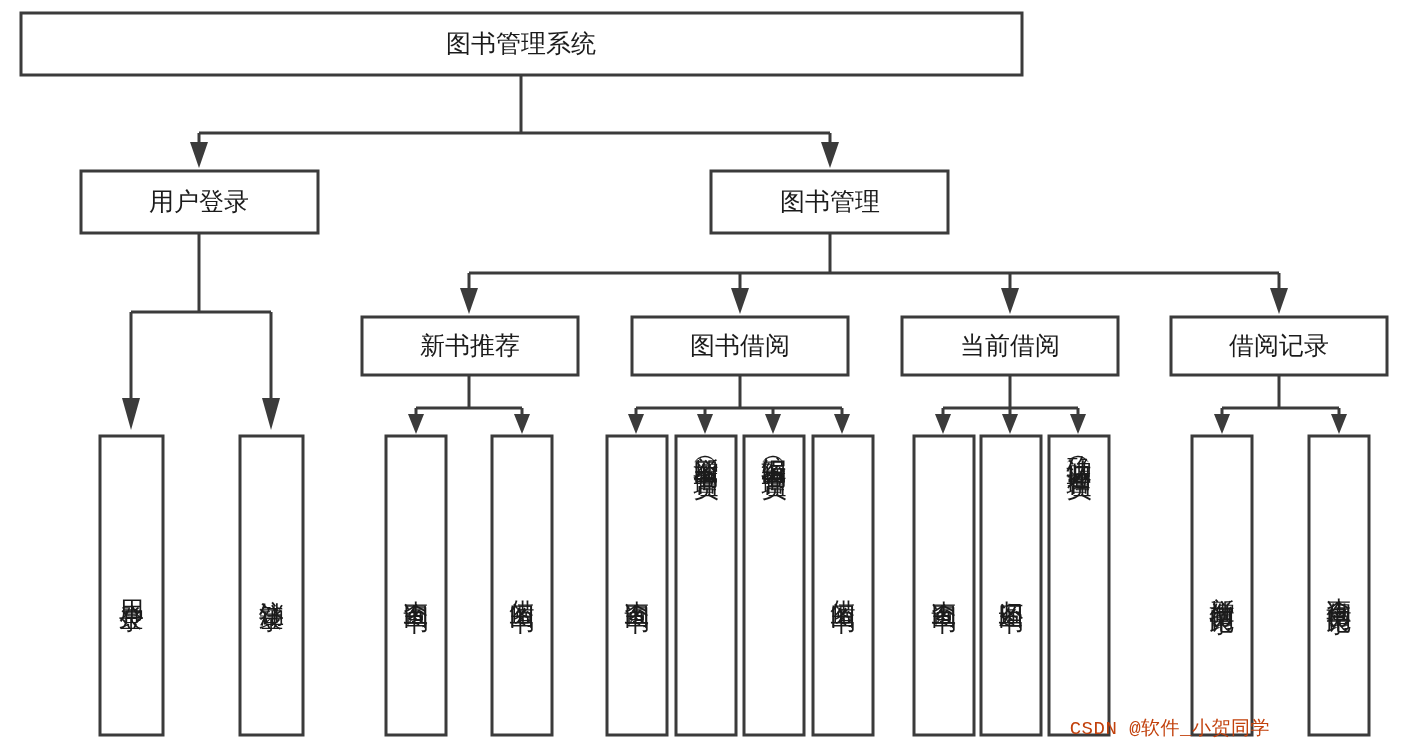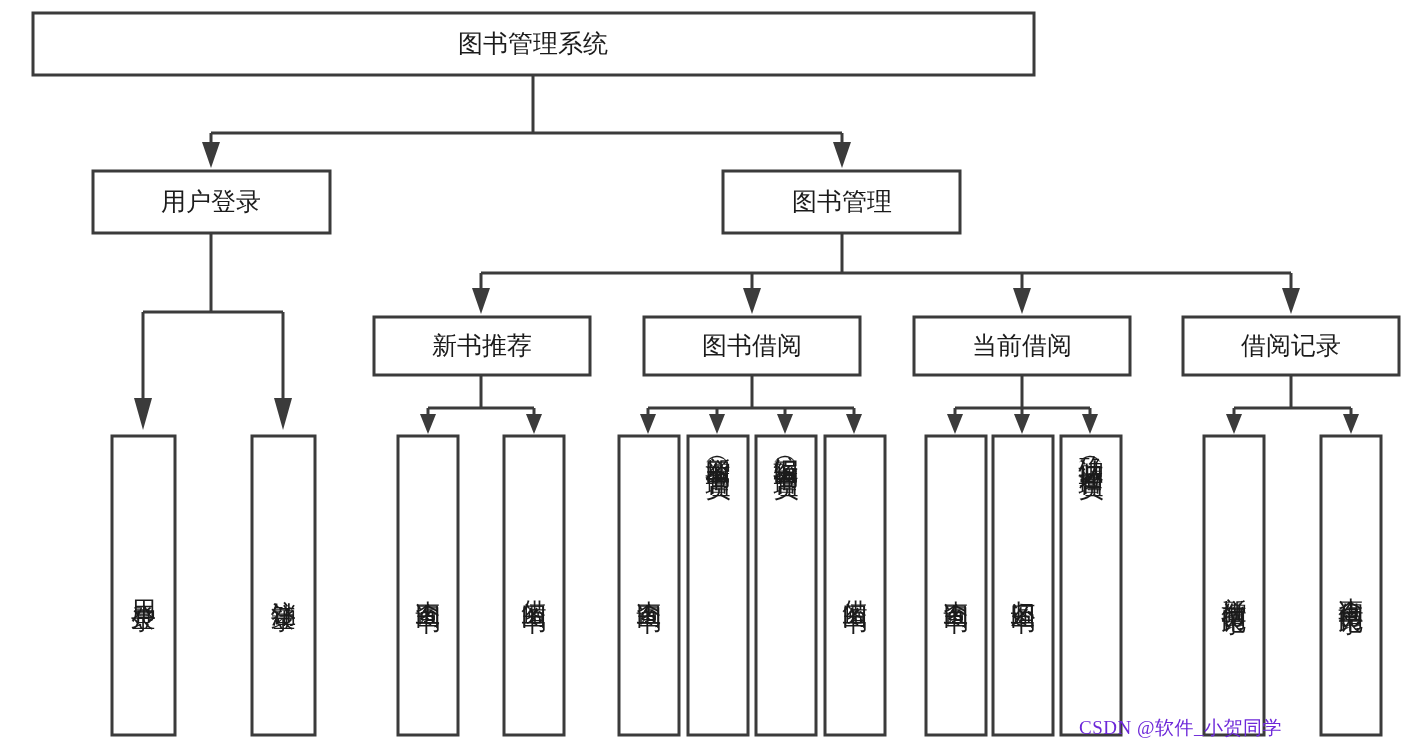--- a/index.html
+++ b/index.html
@@ -9,21 +9,21 @@
   }
   body {
     width: 1405px;
     height: 747px;
     font-family: "DejaVu Sans", "Liberation Sans", sans-serif;
     overflow: hidden;
     position: relative;
   }
   #diagram-root {
     position: absolute;
-    left: 12px; top: 0;
+    left: 0; top: 0;
     width: 1278px;
     height: 747px;
   }
   svg.flow {
     display: block;
     width: 1405px;
     height: 747px;
   }
   .node-rect {
     fill: #ffffff;
@@ -61,23 +61,23 @@
     font-size: 25px;
     color: #1b1b1b;
     letter-spacing: 3px;
     line-height: 1;
     white-space: nowrap;
   }
   .watermark {
     position: absolute;
     right: 8px;
     bottom: 6px;
-    font-family: Liberation Serif, serif;
+    font-family: Liberation Mono, monospace;
     font-size: 19px;
-    color: #6d28d9;
+    color: #c2410c;
     white-space: nowrap;
     letter-spacing: 0.5px;
   }
 </style>
 </head>
 <body>
 
 <div id="diagram-root">
 
   <svg class="flow" viewBox="0 0 1405 747" xmlns="http://www.w3.org/2000/svg">

